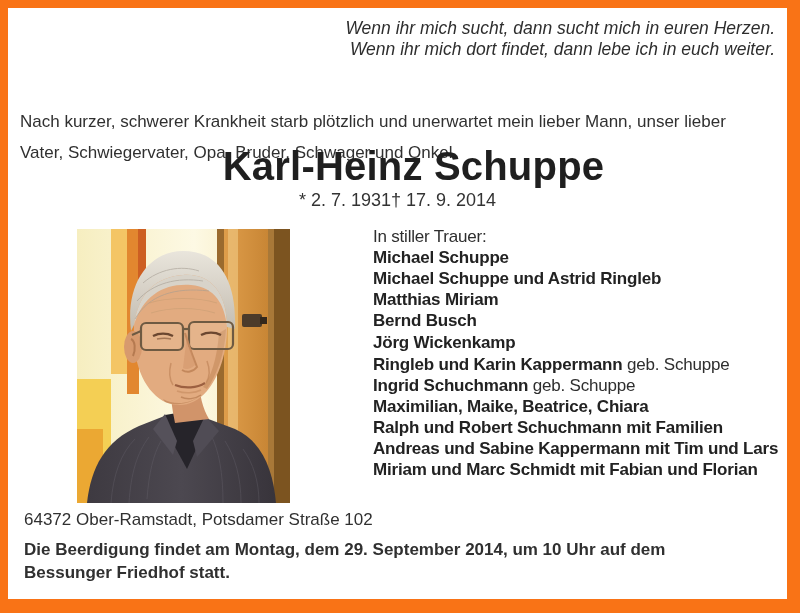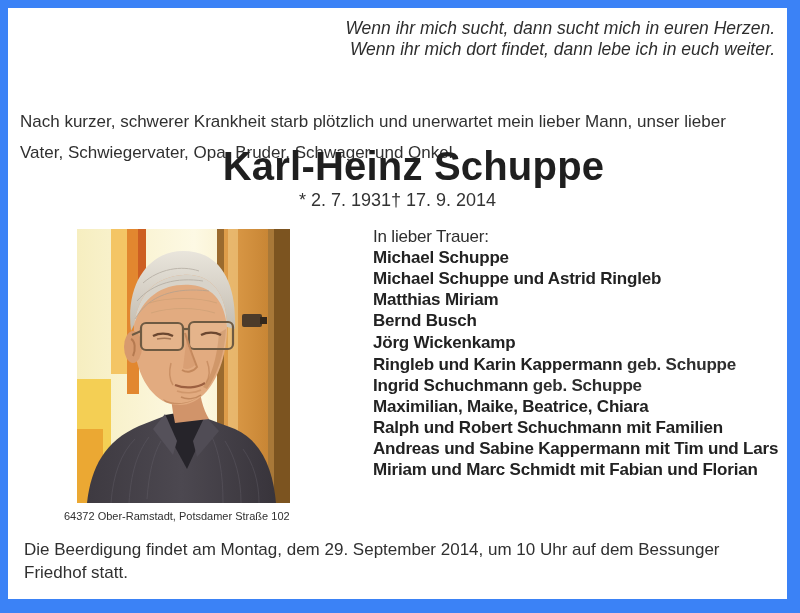--- a/index.html
+++ b/index.html
@@ -1,19 +1,19 @@
 <!DOCTYPE html>
 <html lang="de"><head>
 <meta charset="utf-8">
 <style>
   html,body{margin:0;padding:0;background:#e8e8e8;}
   .page{
     position:relative;
     width:800px;height:613px;
-    background:#3b82f6;
+    background:#f97316;
     font-family:"Liberation Sans","DejaVu Sans",sans-serif;
     color:#2a2a2a;
     overflow:hidden;
   }
   .sheet{
     position:absolute;
     left:8px;top:8px;right:13px;bottom:14px;
     background:#ffffff;
   }
   .quote{
@@ -65,36 +65,36 @@
     position:absolute;
     left:365px;top:218px;
     width:412px;
     font-size:17px;
     line-height:21px;
     letter-spacing:-0.2px;
     white-space:nowrap;
   }
   .m-head{font-weight:400;color:#2e2e2e;}
   .m-row{font-weight:700;color:#222222;}
-  .m-row .sfx{font-weight:700;color:#2e2e2e;}
+  .m-row .sfx{font-weight:400;color:#2e2e2e;}
   .m-row.gap{margin-top:1px;}
   .address{
     position:absolute;
     left:16px;top:502px;
-    font-size:11px;
+    font-size:17px;
     color:#303030;
-    margin-left:40px;
   }
   .funeral{
     position:absolute;
     left:16px;top:530px;
     width:700px;
     font-size:17px;
     line-height:23px;
     color:#303030;
+    font-weight:bold;
   }
 </style>
 </head>
 <body>
 
 <div class="page">
   <div class="sheet">
 
     <div class="quote">
       <div>Wenn ihr mich sucht, dann sucht mich in euren Herzen.</div>
@@ -205,21 +205,21 @@
         <g stroke="#cda076" stroke-width="1.2" fill="none" opacity="0.7">
           <path d="M72,74 C92,68 120,68 140,74"></path>
           <path d="M74,84 C94,78 118,78 138,84"></path>
         </g>
 
         <path d="M104,168 C110,171 118,170 124,166" stroke="#b57a50" stroke-width="1.5" fill="none" opacity="0.7"></path>
       </svg>
     </div>
 
     <div class="mourners">
-      <div class="m-head">In lieber Trauer:</div>
+      <div class="m-head">In stiller Trauer:</div>
       <div class="m-row"><span>Michael Schuppe</span><span class="sfx"></span></div>
       <div class="m-row"><span>Michael Schuppe und Astrid Ringleb</span><span class="sfx"></span></div>
       <div class="m-row"><span>Matthias Miriam</span><span class="sfx"></span></div>
       <div class="m-row"><span>Bernd Busch</span><span class="sfx"></span></div>
       <div class="m-row gap"><span>Jörg Wickenkamp</span><span class="sfx"></span></div>
       <div class="m-row gap"><span>Ringleb und Karin Kappermann</span><span class="sfx"> geb. Schuppe</span></div>
       <div class="m-row"><span>Ingrid Schuchmann</span><span class="sfx"> geb. Schuppe</span></div>
       <div class="m-row"><span>Maximilian, Maike, Beatrice, Chiara</span><span class="sfx"></span></div>
       <div class="m-row"><span>Ralph und Robert Schuchmann mit Familien</span><span class="sfx"></span></div>
       <div class="m-row"><span>Andreas und Sabine Kappermann mit Tim und Lars</span><span class="sfx"></span></div>

